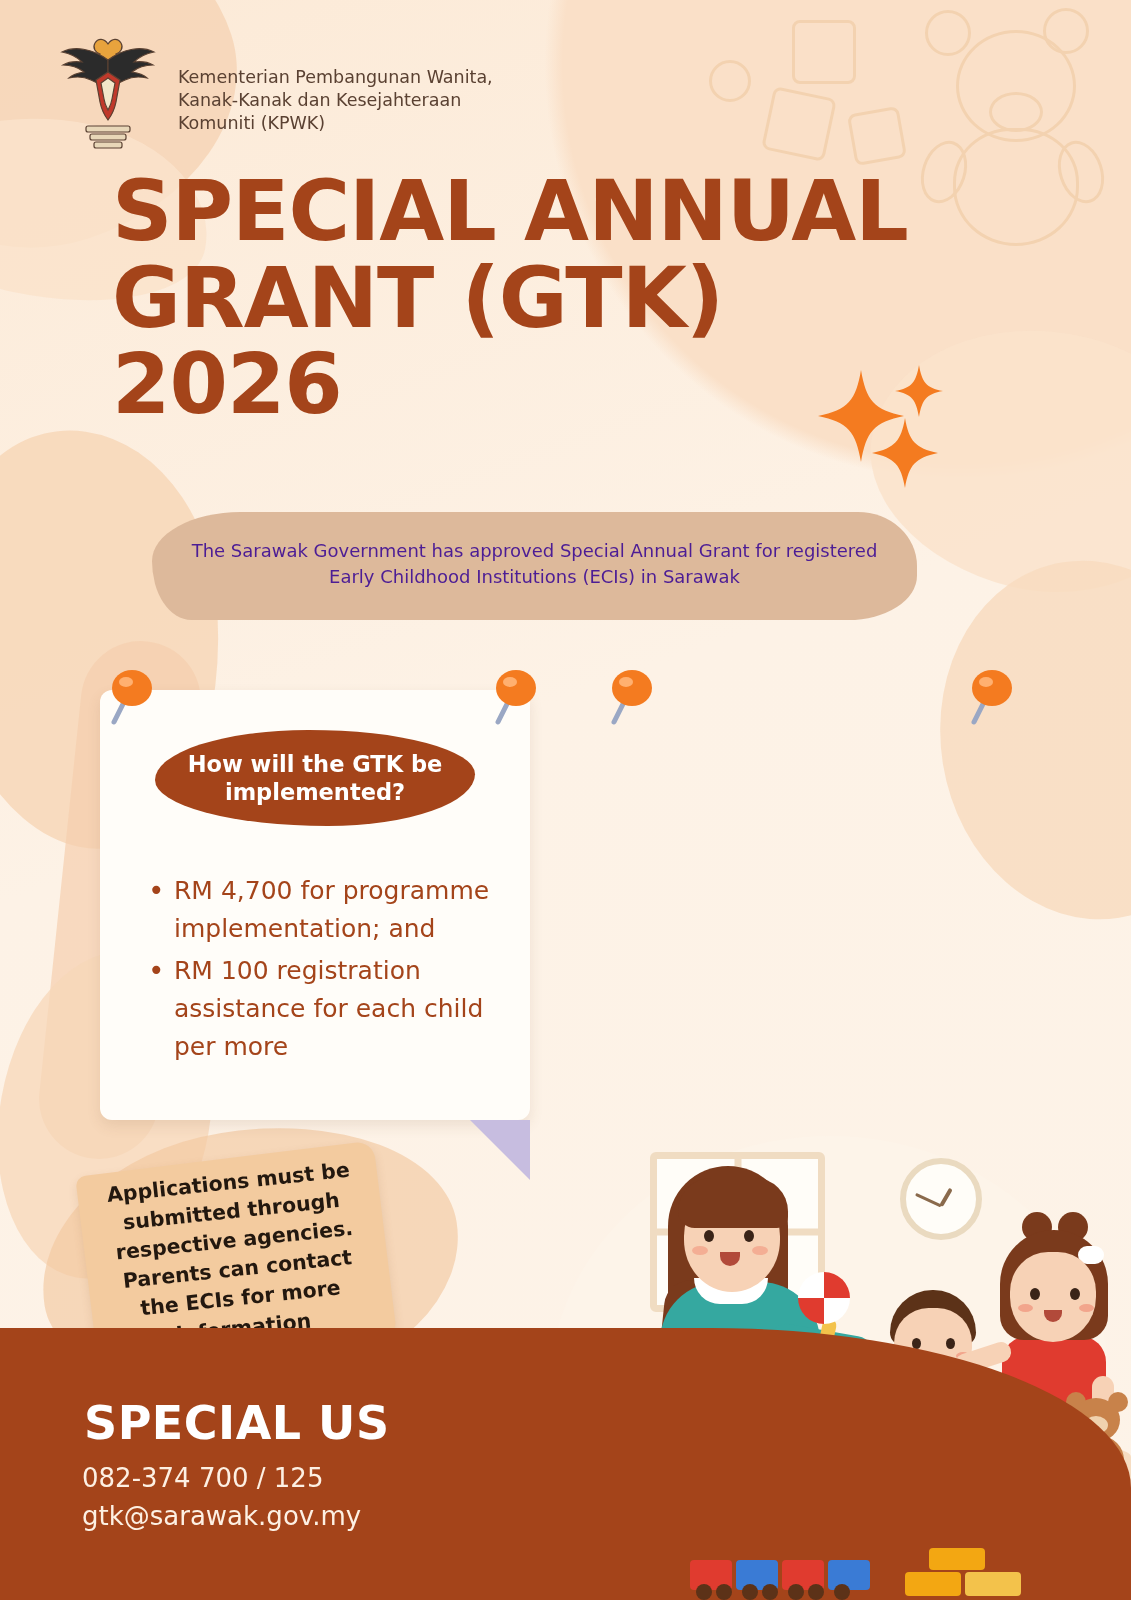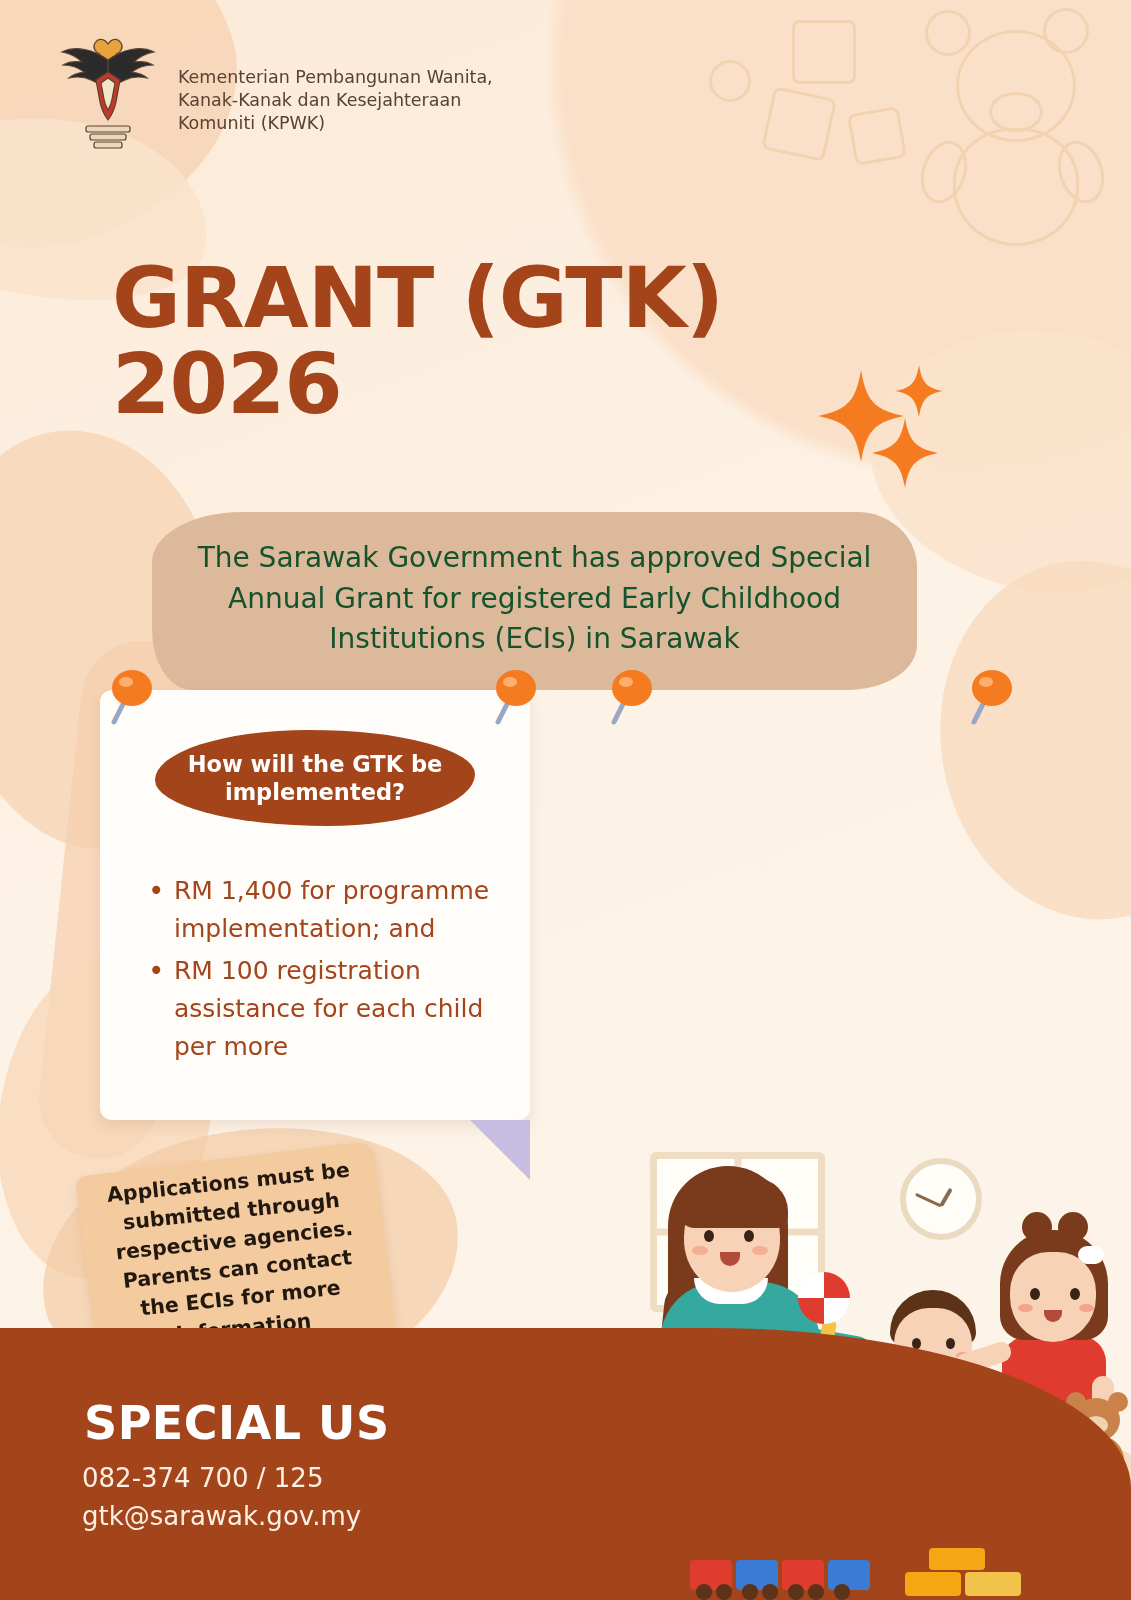--- a/index.html
+++ b/index.html
@@ -92,22 +92,22 @@
   .spark svg { display: block; }
 
   
   .banner {
     position: absolute; left: 152px; top: 512px; width: 765px; padding: 26px 28px 30px;
     background: #ddb99b;
     border-radius: 90px 60px 70px 40px / 50px 55px 45px 60px;
     text-align: center;
   }
   .banner p {
-    color: #14532d;
-    font-size: 28px;
+    color: #4c1d95;
+    font-size: 18px;
     line-height: 1.45;
     font-family: "DejaVu Sans", sans-serif;
   }
 
   
   .card {
     position: absolute;
     background: #fffdf9;
     box-shadow: 0 6px 14px rgba(120,80,50,.12);
     border-radius: 12px;
@@ -347,21 +347,21 @@
           <rect x="30" y="92" width="44" height="6" rx="2" fill="#e8d7b8"></rect>
           <rect x="34" y="100" width="36" height="6" rx="2" fill="#e8d7b8"></rect>
           <rect x="38" y="108" width="28" height="6" rx="2" fill="#e8d7b8"></rect>
         </g>
       </svg>
     </div>
     <div class="ministry-text">Kementerian Pembangunan Wanita,<br>Kanak-Kanak dan Kesejahteraan<br>Komuniti (KPWK)</div>
   </div>
 
   <div class="title">
-    <br>
+    <span>SPECIAL ANNUAL</span><br>
     <span>GRANT (GTK)</span>
     <span class="l3">2026</span>
   </div>
 
   <div class="spark" style="left:818px; top:370px;">
     <svg width="86" height="92" viewBox="0 0 86 92">
         <path d="M43 0 C48 30 56 40 86 46 C56 52 48 62 43 92 C38 62 30 52 0 46 C30 40 38 30 43 0z" fill="#f47b20"></path>
       </svg>
   </div>
   <div class="spark" style="left:895px; top:365px;">
@@ -376,21 +376,21 @@
   </div>
 
   <div class="banner">
     <p>The Sarawak Government has approved Special Annual Grant for registered Early Childhood Institutions (ECIs) in Sarawak</p>
   </div>
 
   <div class="card left">
     <div class="card-fold"></div>
     <div class="card-head">How will the GTK be implemented?</div>
     <ul>
-      <li>RM 1,400 for programme implementation; and</li>
+      <li>RM 4,700 for programme implementation; and</li>
       <li>RM 100 registration assistance for each child per more</li>
     </ul>
   </div>
   <div class="pin" style="left:106px; top:660px;">
     <svg width="56" height="70" viewBox="0 0 56 70">
         <path d="M18 42 L8 62" stroke="#9aa7c4" stroke-width="5" stroke-linecap="round"></path>
         <ellipse cx="26" cy="28" rx="20" ry="18" fill="#f47b20"></ellipse>
         <ellipse cx="20" cy="22" rx="7" ry="5" fill="#ffb070"></ellipse>
       </svg>
   </div>

